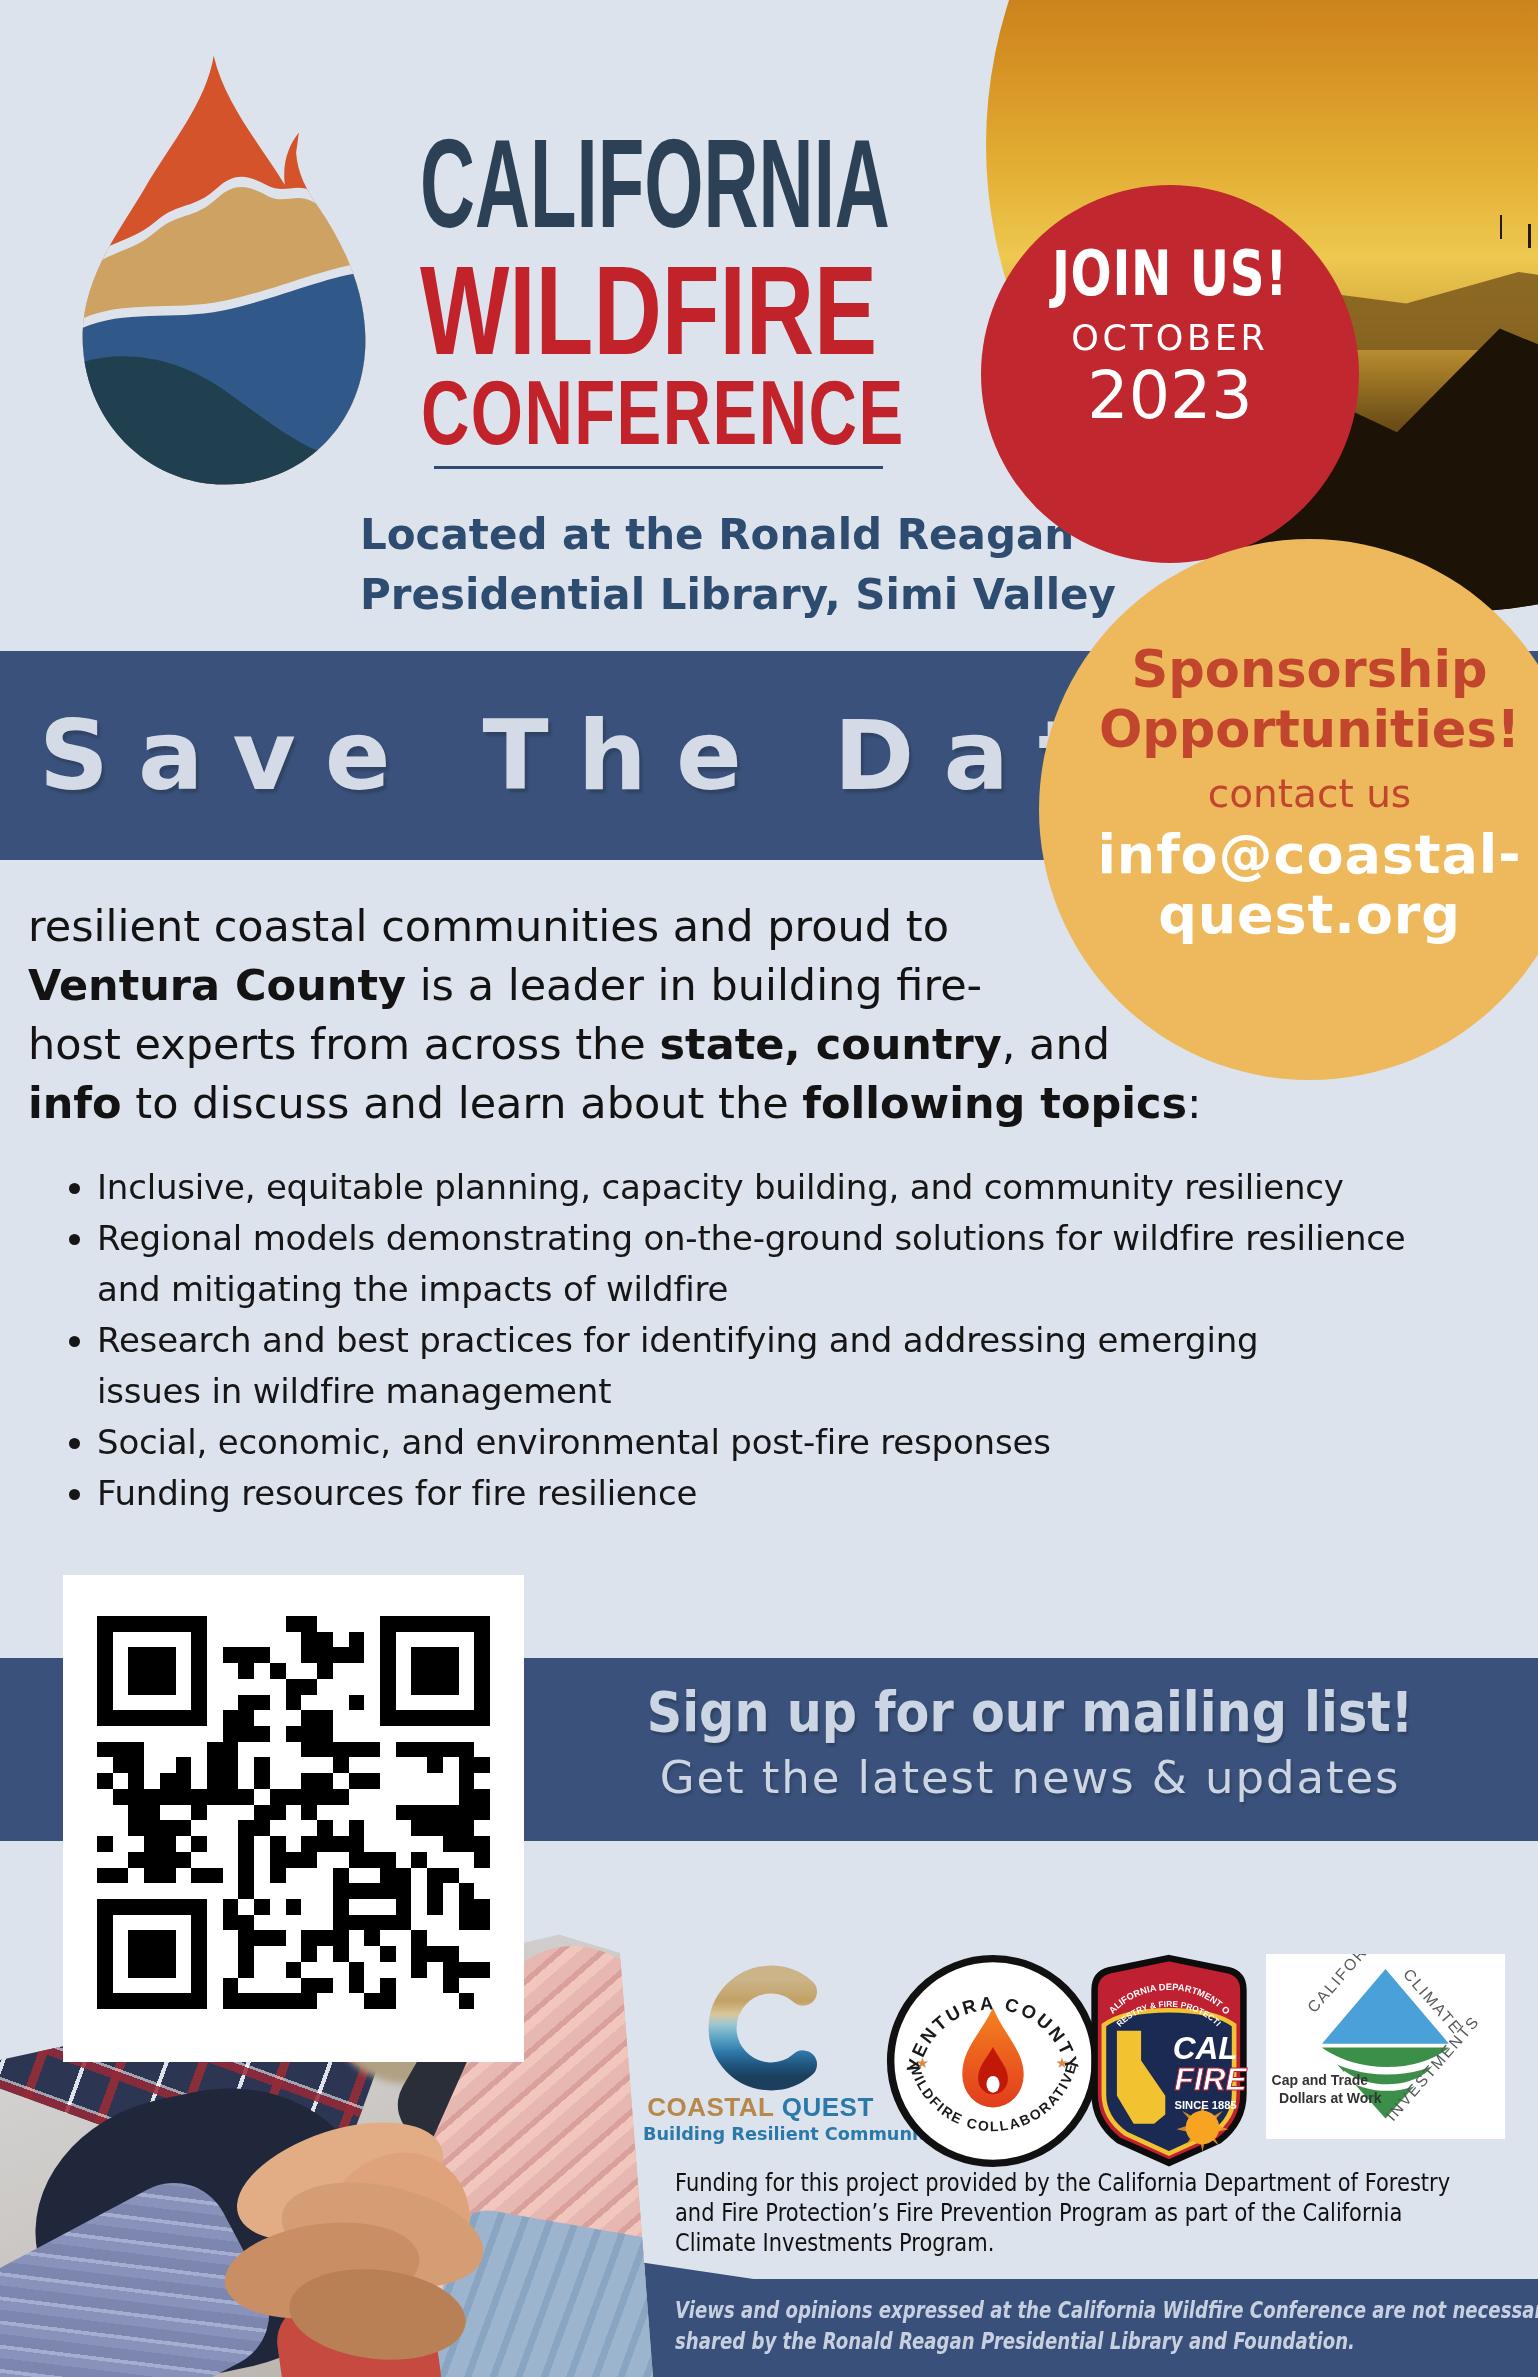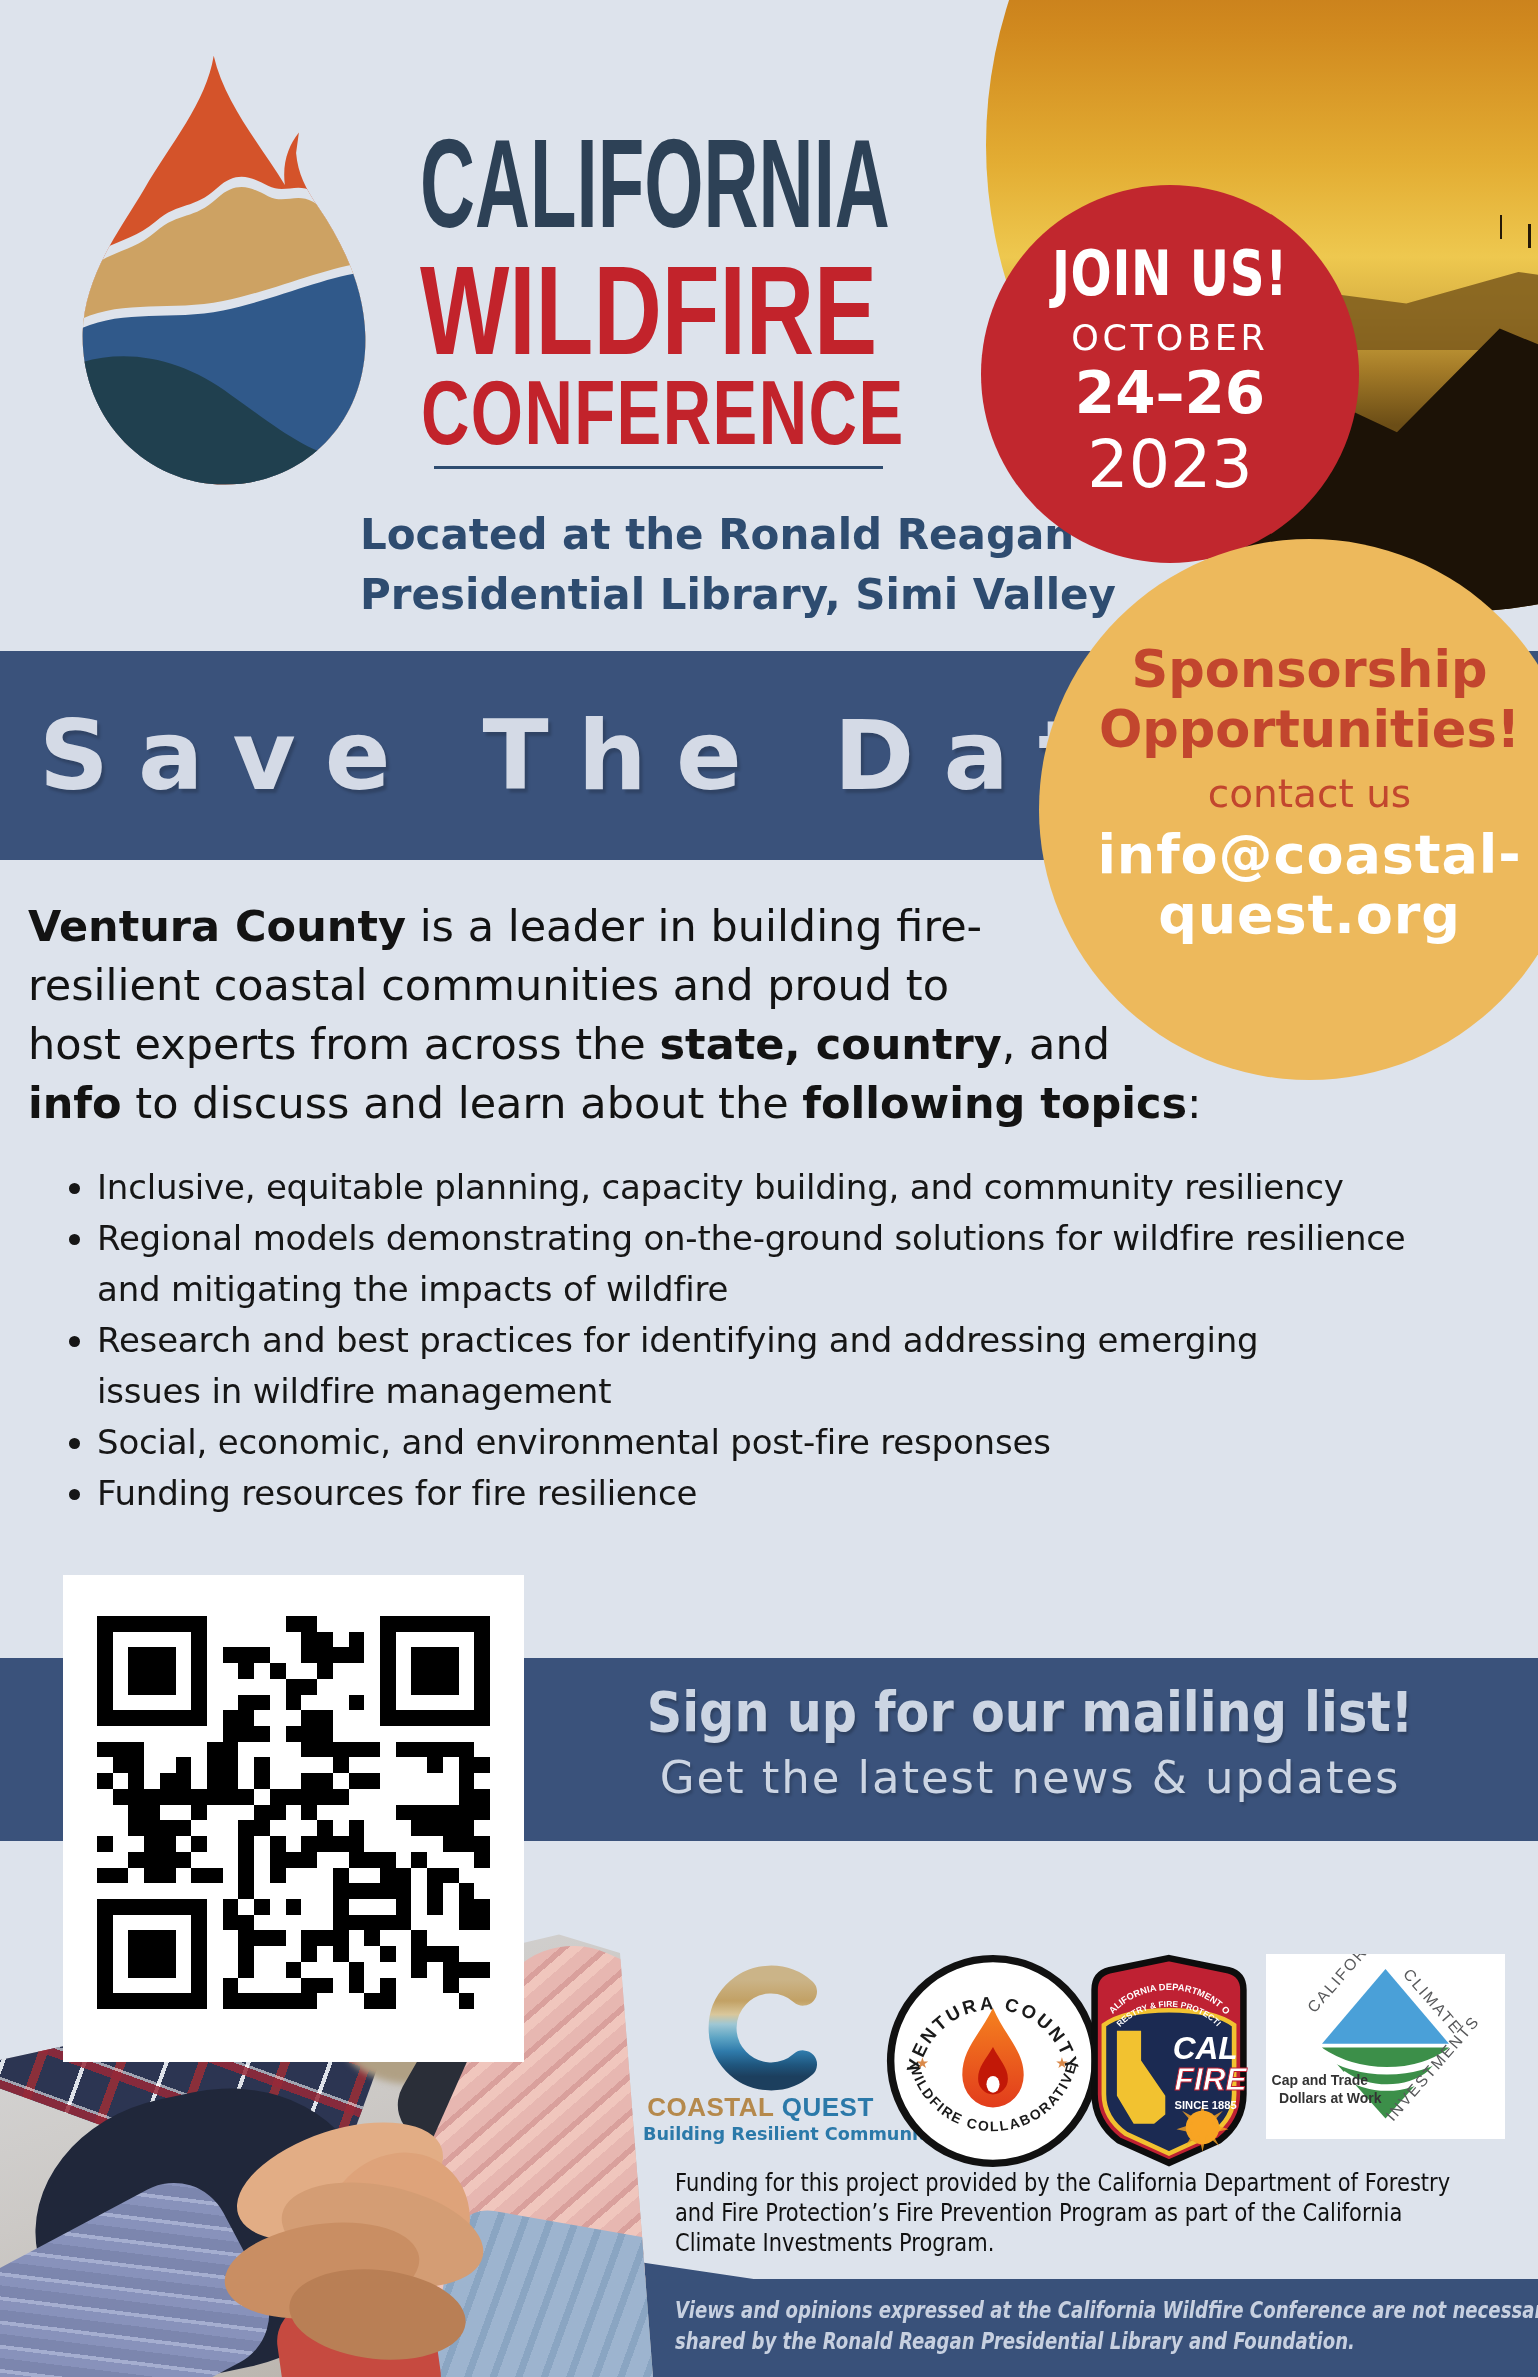--- a/index.html
+++ b/index.html
@@ -156,40 +156,39 @@
   <div class="abs t-conf nowrap"><span class="cx">CONFERENCE</span></div>
   <div class="abs t-rule"></div>
   <div class="abs t-loc">
     <div>Located at the Ronald Reagan</div>
     <div>Presidential Library, Simi Valley</div>
   </div>
 
   <div class="abs badge">
     <div class="l1">JOIN US!</div>
     <div class="l2">OCTOBER</div>
-    <div class="l3">24–26</div>
     <div class="l4">2023</div>
   </div>
 
   <div class="abs savebar"></div>
   <div class="abs savetext nowrap">Save The Date</div>
 
   <div class="abs sponsor">
     <div class="s1">Sponsorship</div>
     <div class="s1">Opportunities!</div>
     <div class="s3">contact us</div>
     <div class="s4">
       <div>info@coastal-</div>
       <div>quest.org</div>
     </div>
   </div>
 
   <div class="abs intro">
+    <div class="nowrap"><span>resilient coastal communities and proud to</span></div>
     <div class="nowrap"><b>Ventura County</b><span> is a leader in building fire-</span></div>
-    <div class="nowrap"><span>resilient coastal communities and proud to</span></div>
     <div class="nowrap"><span>host experts from across the </span><b>state, country</b><span>, and</span></div>
     <div class="nowrap"><b>info</b><span> to discuss and learn about the </span><b>following topics</b><span>:</span></div>
   </div>
 
   <div class="abs topics">
     <ul>
       <li>Inclusive, equitable planning, capacity building, and community resiliency</li>
       <li>Regional models demonstrating on-the-ground solutions for wildfire resilience and mitigating the impacts of wildfire</li>
       <li>Research and best practices for identifying and addressing emerging issues in wildfire management</li>
       <li>Social, economic, and environmental post-fire responses</li>

